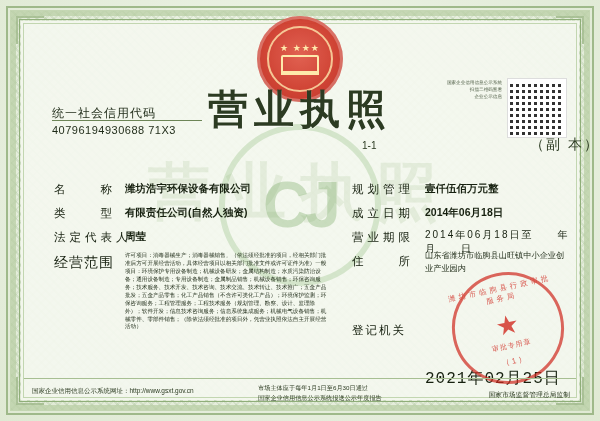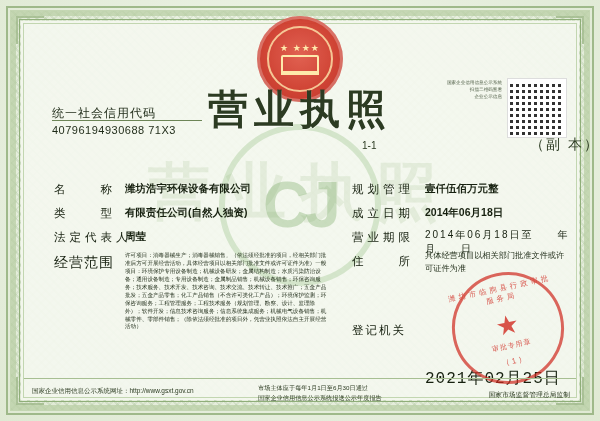--- a/index.html
+++ b/index.html
@@ -279,21 +279,21 @@
   <div class="field col-r r1 flabel">规划管理</div>
   <div class="field col-rv r1 fvalue">壹仟伍佰万元整</div>
 
   <div class="field col-r r2 flabel">成立日期</div>
   <div class="field col-rv r2 fvalue">2014年06月18日</div>
 
   <div class="field col-r r3 flabel">营业期限</div>
   <div class="date-right">2014年06月18日至　　年　　月　　日</div>
 
   <div class="addr-label">住　　所</div>
-  <div class="addr-text">具体经营项目以相关部门批准文件或许可证件为准</div>
+  <div class="addr-text">山东省潍坊市临朐县山旺镇中小企业创业产业园内</div>
 
   <div class="reg-label">登记机关</div>
   <div class="reg-date">2021年02月25日</div>
 
   <div class="seal">
     <div class="seal-top">潍坊市临朐县行政审批服务局</div>
     <div class="seal-star">★</div>
     <div class="seal-mid">审批专用章</div>
     <div class="seal-bottom">（1）</div>
   </div>

